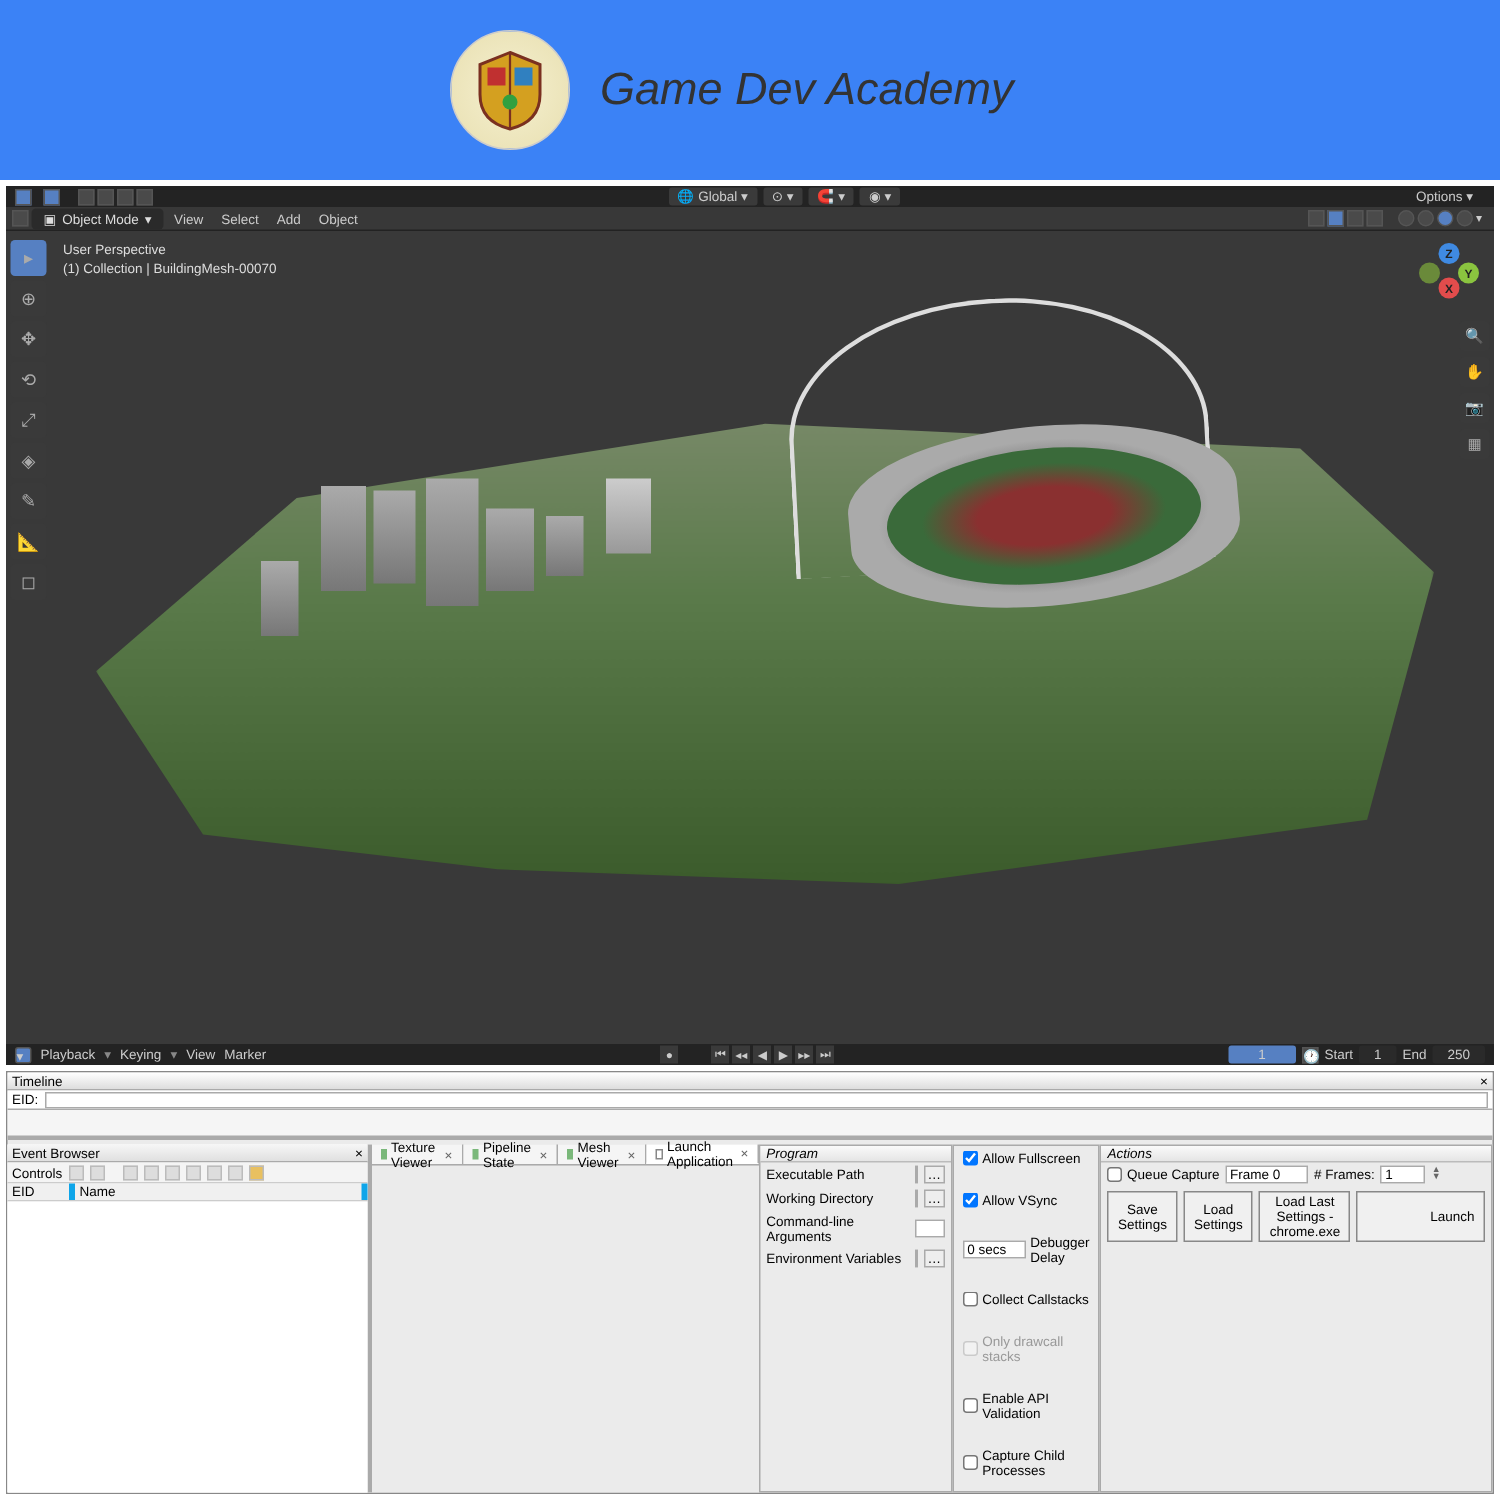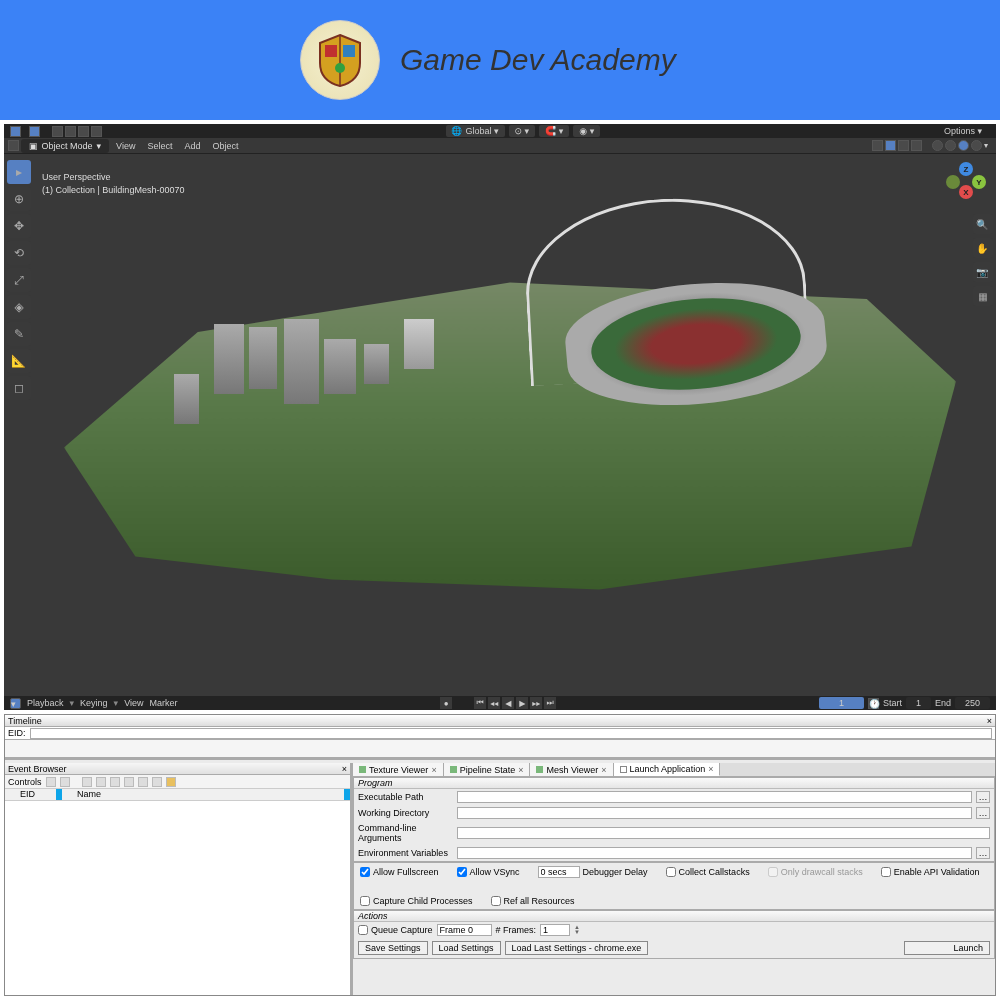--- a/index.html
+++ b/index.html
@@ -27,21 +27,21 @@
 .bl-viewport { position:absolute; top:30px; left:0; right:0; bottom:14px; background:#393939;}
 .bl-left-tools { position:absolute; left:3px; top:6px; width:24px; display:flex; flex-direction:column; gap:3px;}
 .tool { width:24px; height:24px; background:#3a3a3a; border-radius:3px; display:flex; align-items:center; justify-content:center; color:#aaa; font-size:12px; cursor:pointer;}
 .tool.active { background:#5680c2;}
 .bl-right-tools { position:absolute; right:3px; top:60px; display:flex; flex-direction:column; gap:4px;}
 .rtool { width:20px; height:20px; background:#3a3a3a; border-radius:3px; display:flex; align-items:center; justify-content:center; color:#aaa; font-size:10px;}
 .gizmo { position:absolute; right:10px; top:8px; width:40px; height:40px;}
 .gball { width:14px; height:14px; border-radius:50%; position:absolute; display:flex; align-items:center; justify-content:center; font-size:8px; font-weight:bold; color:#222;}
 .g-z{background:#3f8ae2;top:0;left:13px;} .g-y{background:#8ac43f;top:13px;right:0;} .g-x{background:#e24c4c;bottom:3px;left:13px;} .g-gray{background:#6a8a3a;top:13px;left:0;}
 
-.overlay-info { position:absolute; top:6px; left:38px; font-size:9px; color:#ddd; line-height:1.4;margin-top:11px;}
+.overlay-info { position:absolute; top:6px; left:38px; font-size:9px; color:#ddd; line-height:1.4;}
 .viewport-img { position:absolute; top:0; left:30px; right:30px; bottom:0; overflow:hidden;}
 
 .terrain { position:absolute; bottom:100px; left:30px; right:10px; height:330px; background:linear-gradient(180deg,#7a8a6a 0%,#5a7a4a 40%,#3a5a2a 100%); clip-path:polygon(8% 88%,0% 55%,15% 20%,50% 5%,90% 10%,100% 35%,95% 85%,60% 98%,30% 95%); filter:blur(1px);}
 .stadium { position:absolute; top:130px; right:140px; width:260px; height:120px; background:radial-gradient(ellipse at center,#555 30%,#888 45%,#aaa 60%); border-radius:50%/40%; transform:rotate(-5deg);}
 .stadium::before{content:"";position:absolute;inset:15px 25px;background:radial-gradient(ellipse,#8a3030 30%,#3a6a3a 55%);border-radius:50%;}
 .arch { position:absolute; top:45px; right:160px; width:280px; height:180px; border:3px solid #ddd; border-radius:50% 50% 0 0; border-bottom:none; transform:rotate(-3deg);}
 .buildings { position:absolute; top:110px; left:100px; width:400px; height:200px;}
 .bld { position:absolute; background:linear-gradient(180deg,#aaa,#777); }
 .b1{left:80px;bottom:70px;width:30px;height:70px;} .b2{left:115px;bottom:75px;width:28px;height:62px;} .b3{left:150px;bottom:60px;width:35px;height:85px;} .b4{left:190px;bottom:70px;width:32px;height:55px;} .b5{left:230px;bottom:80px;width:25px;height:40px;}
 .b6{left:40px;bottom:40px;width:25px;height:50px;} .b7{left:270px;bottom:95px;width:30px;height:50px;background:linear-gradient(#ccc,#999);}
@@ -58,22 +58,22 @@
 .rd-titlebar { height:12px; background:linear-gradient(#fff,#ddd); border-bottom:1px solid #aaa; padding:0 3px; display:flex; align-items:center; justify-content:space-between;}
 .rd-eid { height:13px; background:#fff; border-bottom:1px solid #aaa; display:flex; align-items:center; padding:0 3px; gap:4px;}
 .rd-eid input { flex:1; height:11px; border:1px solid #aaa; font-size:9px; padding:0 2px;}
 .rd-toolbar { height:20px; background:#f5f5f5; border-bottom:3px solid #aaa;}
 .rd-body { display:flex; position:absolute; top:48px; left:0; right:0; bottom:0;}
 .rd-left { width:348px; border-right:3px solid #aaa; background:#fff; display:flex; flex-direction:column;}
 .rd-panel-title { height:12px; background:linear-gradient(#f6f6f6,#e0e0e0); border-bottom:1px solid #aaa; padding:0 3px; display:flex; align-items:center; justify-content:space-between;}
 .rd-controls-row { height:14px; background:#f4f4f4; border-bottom:1px solid #ccc; display:flex; align-items:center; gap:4px; padding:0 3px;}
 .rd-controls-row .ic { width:10px; height:10px; background:#ddd; border:1px solid #bbb;}
 .rd-tree-head { height:12px; background:#f0f0f0; border-bottom:1px solid #ccc; display:flex;}
-.rd-tree-head div { border-right:6px solid #0ea5e9; padding:0 3px;margin-left:12px;}
-.rd-right { flex:1; background:#ebebeb; display:flex; flex-direction:column;}
+.rd-tree-head div { border-right:4px solid #0ea5e9; padding:0 3px;}
+.rd-right { flex:1; background:#ebebeb; display:flex; flex-direction:row;}
 .rd-tabs { height:14px; display:flex; background:#ddd; border-bottom:1px solid #aaa;}
 .rd-tab { padding:0 6px; background:#f5f5f5; border-right:1px solid #aaa; display:flex; align-items:center; gap:3px; cursor:pointer;}
 .rd-tab .sq2 { width:7px; height:7px; background:#7ab87a;}
 .rd-tab .x { color:#666;}
 .rd-tab.active { background:#fff; border-bottom:1px solid #fff;}
 .rd-group { margin:0; border:1px solid #aaa;}
 .rd-group-title { height:11px; background:linear-gradient(#fafafa,#e5e5e5); border-bottom:1px solid #bbb; padding:0 4px; font-style:italic; display:flex; align-items:center;}
 .rd-row { display:flex; align-items:center; padding:2px 4px; gap:4px;}
 .rd-label { width:95px; text-align:left;}
 .rd-input { flex:1; height:12px; background:#fff; border:1px solid #aaa;}

